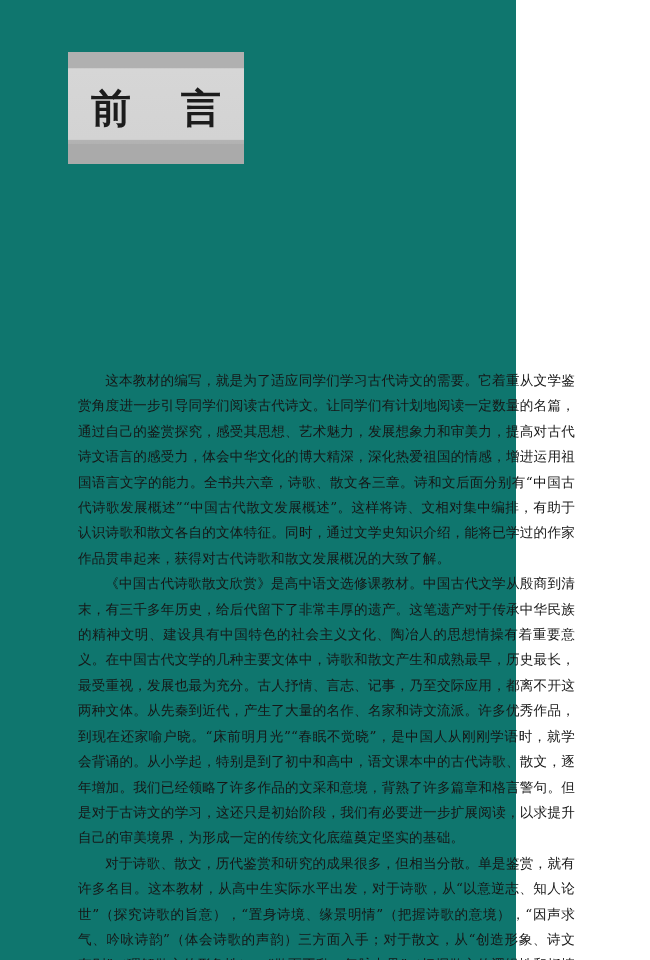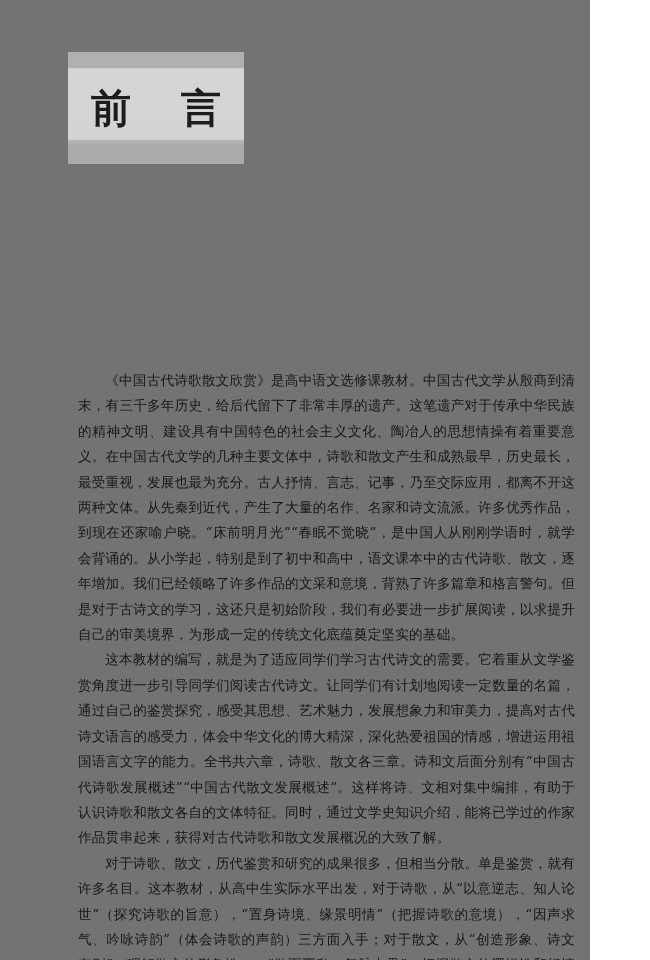--- a/index.html
+++ b/index.html
@@ -8,23 +8,23 @@
   }
   body {
     width: 650px;
     height: 960px;
     background: #ffffff;
     font-family: "DejaVu Sans", sans-serif;
     overflow: hidden;
   }
   .page {
     position: relative;
-    width: 590px;
+    width: 516px;
     height: 960px;
-    background: #737373;
+    background: #0f766e;
   }
 
   
   .title-block {
     position: absolute;
     left: 68px;
     top: 52px;
     width: 176px;
     height: 112px;
     background: linear-gradient(180deg, #b9b9b9 0%, #b4b4b4 14%, #d6d6d6 15%, #d3d3d3 78%, #b3b3b3 79%, #a8a8a8 100%);
@@ -79,18 +79,18 @@
 
 <div class="page">
 
   <div class="title-block">
     <div class="tb-top"></div>
     <div class="tb-bottom"></div>
     <div class="title-text">前 言</div>
   </div>
 
   <div class="body-text">
+    <p>这本教材的编写，就是为了适应同学们学习古代诗文的需要。它着重从文学鉴赏角度进一步引导同学们阅读古代诗文。让同学们有计划地阅读一定数量的名篇，通过自己的鉴赏探究，感受其思想、艺术魅力，发展想象力和审美力，提高对古代诗文语言的感受力，体会中华文化的博大精深，深化热爱祖国的情感，增进运用祖国语言文字的能力。全书共六章，诗歌、散文各三章。诗和文后面分别有“中国古代诗歌发展概述”“中国古代散文发展概述”。这样将诗、文相对集中编排，有助于认识诗歌和散文各自的文体特征。同时，通过文学史知识介绍，能将已学过的作家作品贯串起来，获得对古代诗歌和散文发展概况的大致了解。</p>
     <p>《中国古代诗歌散文欣赏》是高中语文选修课教材。中国古代文学从殷商到清末，有三千多年历史，给后代留下了非常丰厚的遗产。这笔遗产对于传承中华民族的精神文明、建设具有中国特色的社会主义文化、陶冶人的思想情操有着重要意义。在中国古代文学的几种主要文体中，诗歌和散文产生和成熟最早，历史最长，最受重视，发展也最为充分。古人抒情、言志、记事，乃至交际应用，都离不开这两种文体。从先秦到近代，产生了大量的名作、名家和诗文流派。许多优秀作品，到现在还家喻户晓。“床前明月光”“春眠不觉晓”，是中国人从刚刚学语时，就学会背诵的。从小学起，特别是到了初中和高中，语文课本中的古代诗歌、散文，逐年增加。我们已经领略了许多作品的文采和意境，背熟了许多篇章和格言警句。但是对于古诗文的学习，这还只是初始阶段，我们有必要进一步扩展阅读，以求提升自己的审美境界，为形成一定的传统文化底蕴奠定坚实的基础。</p>
-    <p>这本教材的编写，就是为了适应同学们学习古代诗文的需要。它着重从文学鉴赏角度进一步引导同学们阅读古代诗文。让同学们有计划地阅读一定数量的名篇，通过自己的鉴赏探究，感受其思想、艺术魅力，发展想象力和审美力，提高对古代诗文语言的感受力，体会中华文化的博大精深，深化热爱祖国的情感，增进运用祖国语言文字的能力。全书共六章，诗歌、散文各三章。诗和文后面分别有“中国古代诗歌发展概述”“中国古代散文发展概述”。这样将诗、文相对集中编排，有助于认识诗歌和散文各自的文体特征。同时，通过文学史知识介绍，能将已学过的作家作品贯串起来，获得对古代诗歌和散文发展概况的大致了解。</p>
     <p>对于诗歌、散文，历代鉴赏和研究的成果很多，但相当分散。单是鉴赏，就有许多名目。这本教材，从高中生实际水平出发，对于诗歌，从“以意逆志、知人论世”（探究诗歌的旨意），“置身诗境、缘景明情”（把握诗歌的意境），“因声求气、吟咏诗韵”（体会诗歌的声韵）三方面入手；对于散文，从“创造形象、诗文有别”（理解散文的形象性），“散而不乱、气脉中贯”（把握散文的逻辑性和抒情性），“文无定格、贵在鲜活”（体会散文的灵活性和趣味性）三方面入手，这样能够从大处抓住跟两种文体本质属性有关的主要</p>
   </div>
 
 </div>
 
 </body></html>

